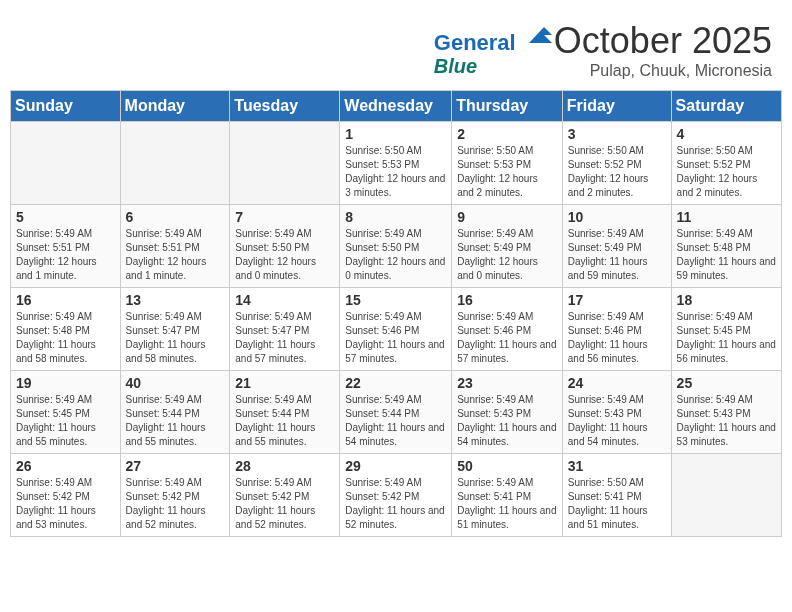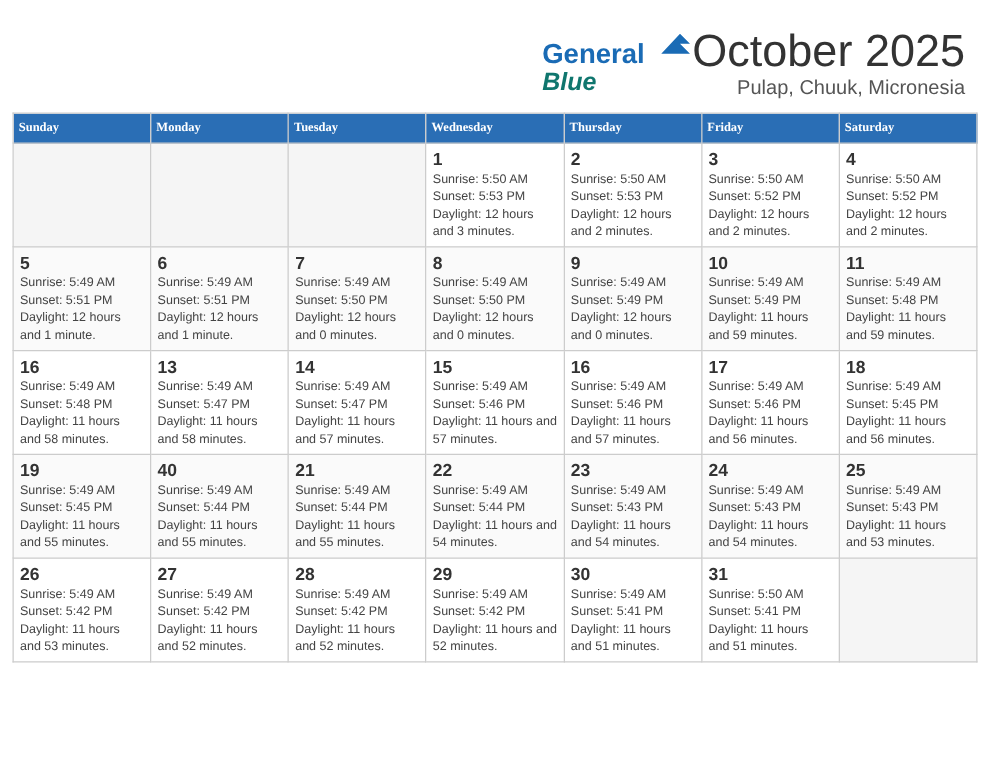--- a/index.html
+++ b/index.html
@@ -47,25 +47,24 @@
       color: #555;
     }
     .calendar {
       width: 100%;
       border-collapse: collapse;
       margin-top: 5px;
     }
     .calendar th {
       background: #2a6eb5;
       color: #fff;
-      font-size: 10px;
+      font-size: 16px;
       padding: 6px 4px;
       text-align: left;
       border: 1px solid #ccc;
-      font-family: Liberation Serif, serif;
     }
     .calendar td {
       vertical-align: top;
       border: 1px solid #ccc;
       padding: 4px 5px;
       width: 113px;
       min-height: 80px;
       font-size: 10.5px;
       color: #333;
       background: #fff;
@@ -302,21 +301,21 @@
 Sunset: 5:42 PM
 Daylight: 11 hours and 52 minutes.</div>
         </td>
         <td>
           <span class="day-num">29</span>
           <div class="day-info">Sunrise: 5:49 AM
 Sunset: 5:42 PM
 Daylight: 11 hours and 52 minutes.</div>
         </td>
         <td>
-          <span class="day-num">30</span>
+          <span class="day-num">50</span>
           <div class="day-info">Sunrise: 5:49 AM
 Sunset: 5:41 PM
 Daylight: 11 hours and 51 minutes.</div>
         </td>
         <td>
           <span class="day-num">31</span>
           <div class="day-info">Sunrise: 5:50 AM
 Sunset: 5:41 PM
 Daylight: 11 hours and 51 minutes.</div>
         </td>

